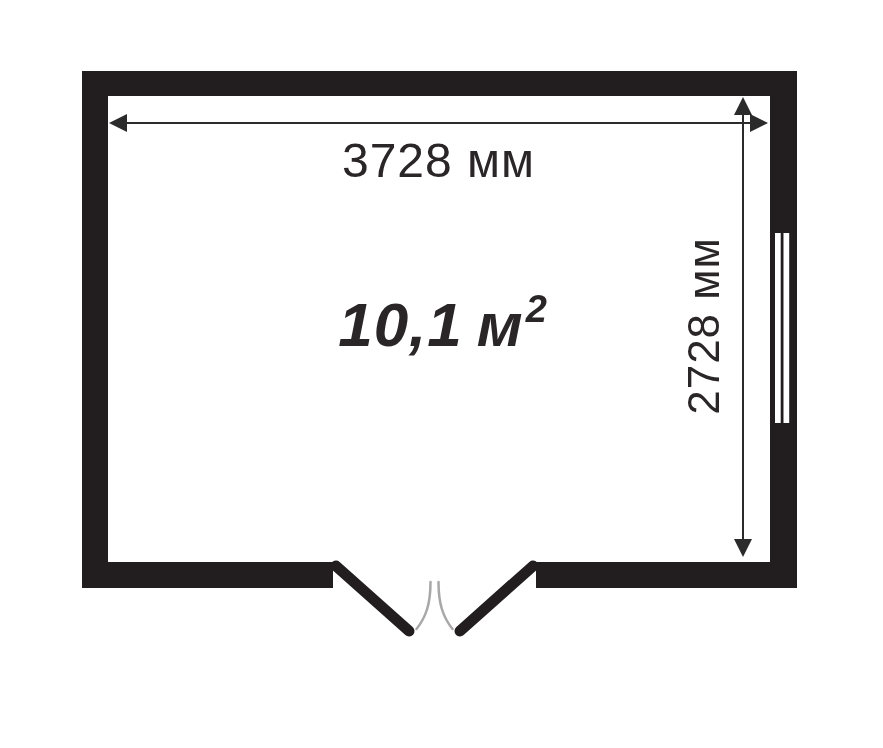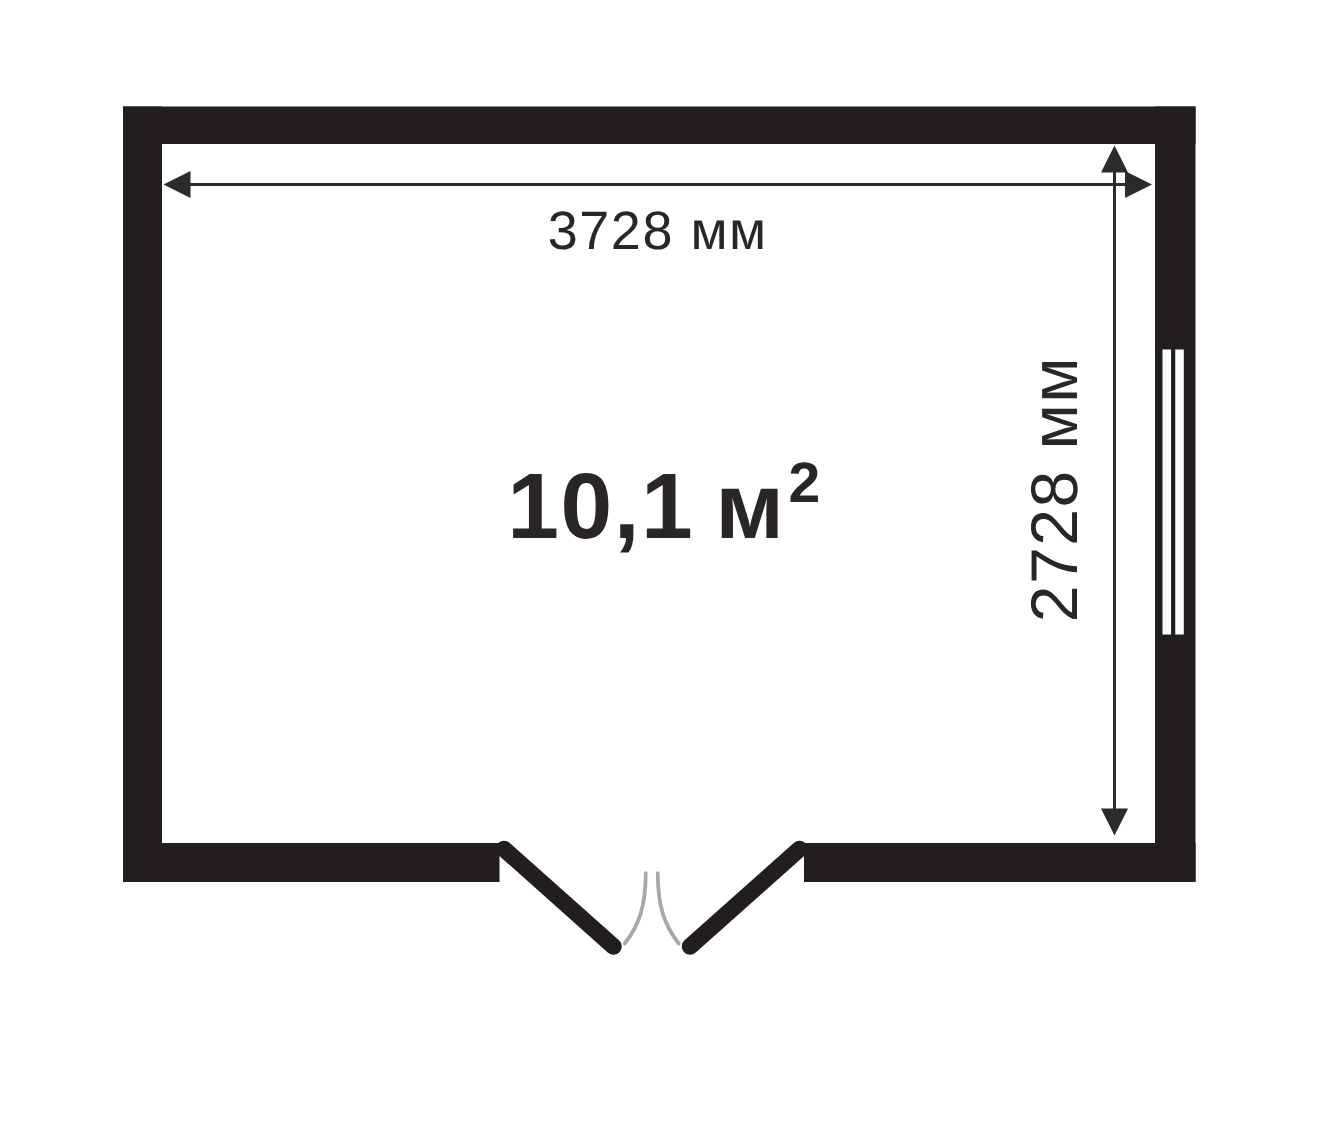--- a/index.html
+++ b/index.html
@@ -21,31 +21,31 @@
   .plan-svg{position:absolute;left:0;top:0;width:883px;height:748px;}
   .wall{fill:var(--wall);}
   .window-stripe{fill:var(--background);}
   .dim-line{stroke:var(--dimension-line);stroke-width:2;}
   .dim-arrow{fill:var(--dimension-line);}
   .door-leaf{stroke:var(--wall);stroke-width:11;stroke-linecap:round;}
   .swing-arc{stroke:var(--door-swing-arc);stroke-width:2.5;fill:none;stroke-linecap:round;}
   .label{position:absolute;white-space:nowrap;}
   .width-label{
     left:109px;top:133px;width:659px;
-    text-align:center;font-size:36px;letter-spacing:1px;
+    text-align:center;font-size:48px;letter-spacing:1px;
   }
   .height-label{
     left:704px;top:326px;
     transform:translate(-50%,-50%) rotate(-90deg);
     font-size:44px;letter-spacing:1px;
   }
   .area-label{
-    left:443px;top:338px;
+    left:443px;top:324px;
     transform:translate(-50%,-50%);
-    font-weight:bold;font-size:62px;letter-spacing:1px;
+    font-weight:bold;font-size:62px;letter-spacing:1px;font-style:italic;
   }
   .area-unit{margin-left:14px;}
   .area-sup{font-size:38px;position:relative;top:-24px;margin-left:2px;}
 </style>
 </head>
 <body>
 
 <div class="stage">
 
   <svg class="plan-svg" viewBox="0 0 883 748">

